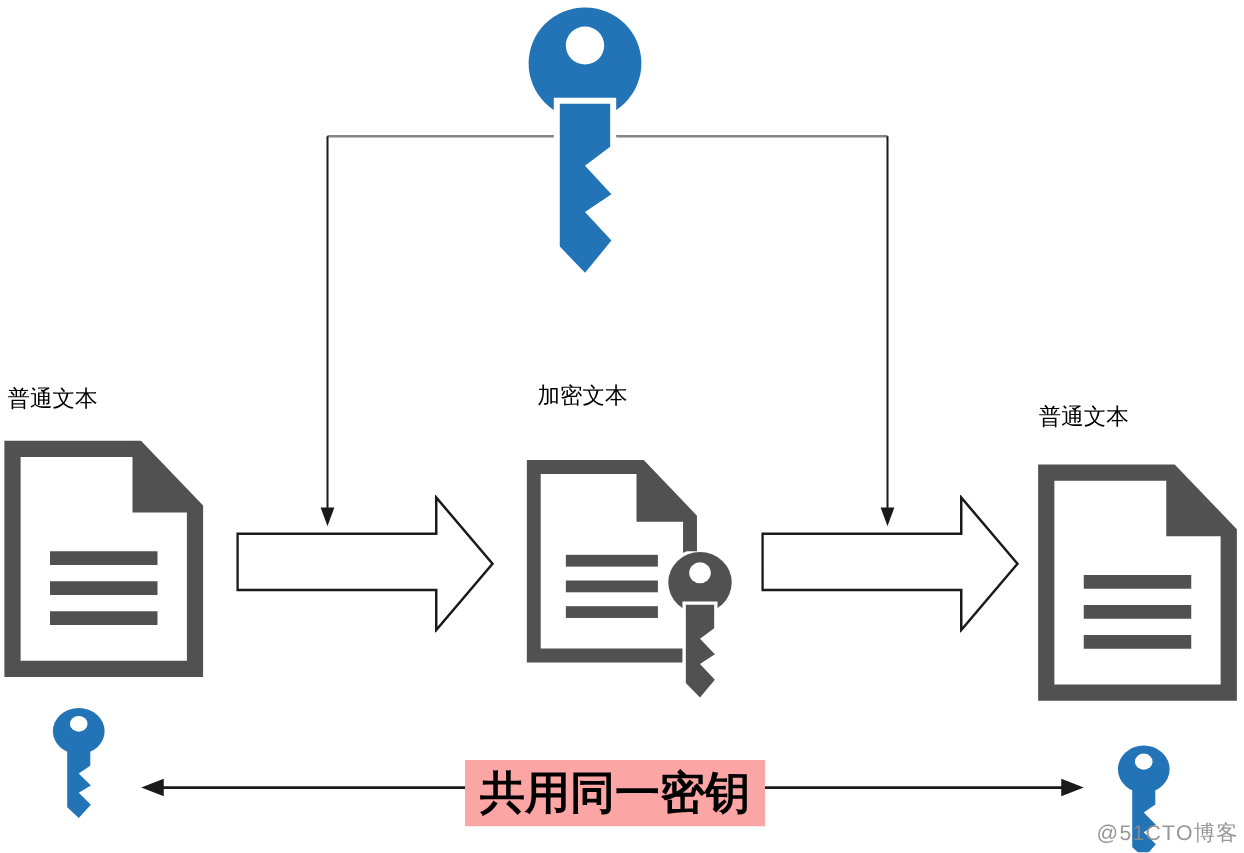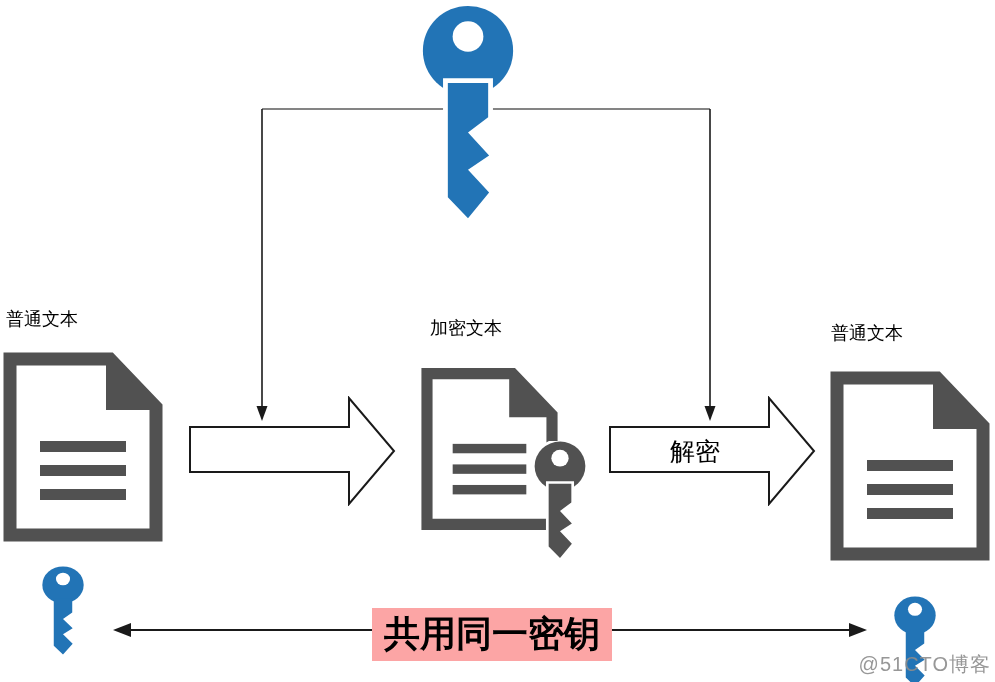--- a/index.html
+++ b/index.html
@@ -28,21 +28,21 @@
   .conn-gray{stroke:var(--connector-gray);stroke-width:2;fill:none;}
   .conn-black{stroke:var(--ink);stroke-width:1.6;fill:none;}
   .arrowhead{fill:var(--ink);stroke:none;}
   
   .doc-label{font-size:18px;color:#000;white-space:nowrap;z-index:2;}
   .key-title{font-size:34px;color:#000;text-align:center;z-index:2;}
   .shared-label{
     font-size:36px;font-weight:600;color:#000;text-align:center;
     background:#fca5a5;padding:2px 10px;white-space:nowrap;z-index:2;
   }
-  .watermark{font-size:20px;color:rgba(140,140,140,.9);z-index:5;letter-spacing:1px;margin-top:16px;}
+  .watermark{font-size:17px;color:rgba(140,140,140,.9);z-index:5;letter-spacing:1px;margin-top:16px;}
   .z1{z-index:1}.z2{z-index:2}.z3{z-index:3}
 </style>
 </head>
 <body>
 
 <div id="stage">
 
   <svg class="abs z1" style="left:0;top:0" width="995" height="682" viewBox="0 0 995 682">
 
     <line class="conn-gray" x1="262" y1="109" x2="710" y2="109"></line>
@@ -66,21 +66,21 @@
 
   <div class="abs doc-label" style="left:6px;top:307px;">普通文本</div>
   <svg class="abs z2" style="left:3px;top:352px" width="160" height="190" viewBox="0 0 160 190">
     <polygon class="page" points="7,7 107,7 153,55 153,183 7,183"></polygon>
     <polygon class="flap" points="103,3 156,58 103,58"></polygon>
     <rect class="bar" x="37" y="89" width="86" height="11"></rect>
     <rect class="bar" x="37" y="113" width="86" height="11"></rect>
     <rect class="bar" x="37" y="137" width="86" height="11"></rect>
   </svg>
 
-  <div class="abs doc-label" style="left:430px;top:316px;text-align:right;">加密文本</div>
+  <div class="abs doc-label" style="left:430px;top:304px;text-align:right;">加密文本</div>
   <svg class="abs z2" style="left:421px;top:360px" width="137" height="178" viewBox="0 0 160 190">
     <polygon class="page" points="7,7 107,7 153,55 153,183 7,183"></polygon>
     <polygon class="flap" points="103,3 156,58 103,58"></polygon>
     <rect class="bar" x="37" y="89" width="86" height="11"></rect>
     <rect class="bar" x="37" y="113" width="86" height="11"></rect>
     <rect class="bar" x="37" y="137" width="86" height="11"></rect>
   </svg>
 
   <svg class="abs z3" style="left:533px;top:441px" width="54" height="119" viewBox="0 0 100 228" preserveAspectRatio="none">
     <circle class="key-gray key-halo" cx="50" cy="48" r="47"></circle>
@@ -100,21 +100,20 @@
   <div class="abs z2" style="left:189px;top:396px;width:207px;height:110px;">
     <svg width="207" height="110" viewBox="0 0 207 110">
       <polygon class="block-arrow-shape" points="1,31 160,31 160,2 205,55 160,108 160,76 1,76"></polygon>
     </svg>
   </div>
 
   <div class="abs z2" style="left:609px;top:396px;width:207px;height:110px;">
     <svg width="207" height="110" viewBox="0 0 207 110">
       <polygon class="block-arrow-shape" points="1,31 160,31 160,2 205,55 160,108 160,76 1,76"></polygon>
     </svg>
-    <span class="block-arrow-label">解密</span>
   </div>
 
   <div class="abs shared-label" style="left:372px;top:608px;width:220px;">共用同一密钥</div>
 
   <svg class="abs z2" style="left:41px;top:566px" width="44" height="90" viewBox="0 0 100 228" preserveAspectRatio="none">
     <circle class="key-fill" cx="50" cy="48" r="47"></circle>
     <polygon class="key-fill" points="29,82 71,82 71,118 50,134 72,158 50,173 72,197 50,224 29,202"></polygon>
     <circle class="hole" cx="50" cy="33" r="16"></circle>
   </svg>
 

